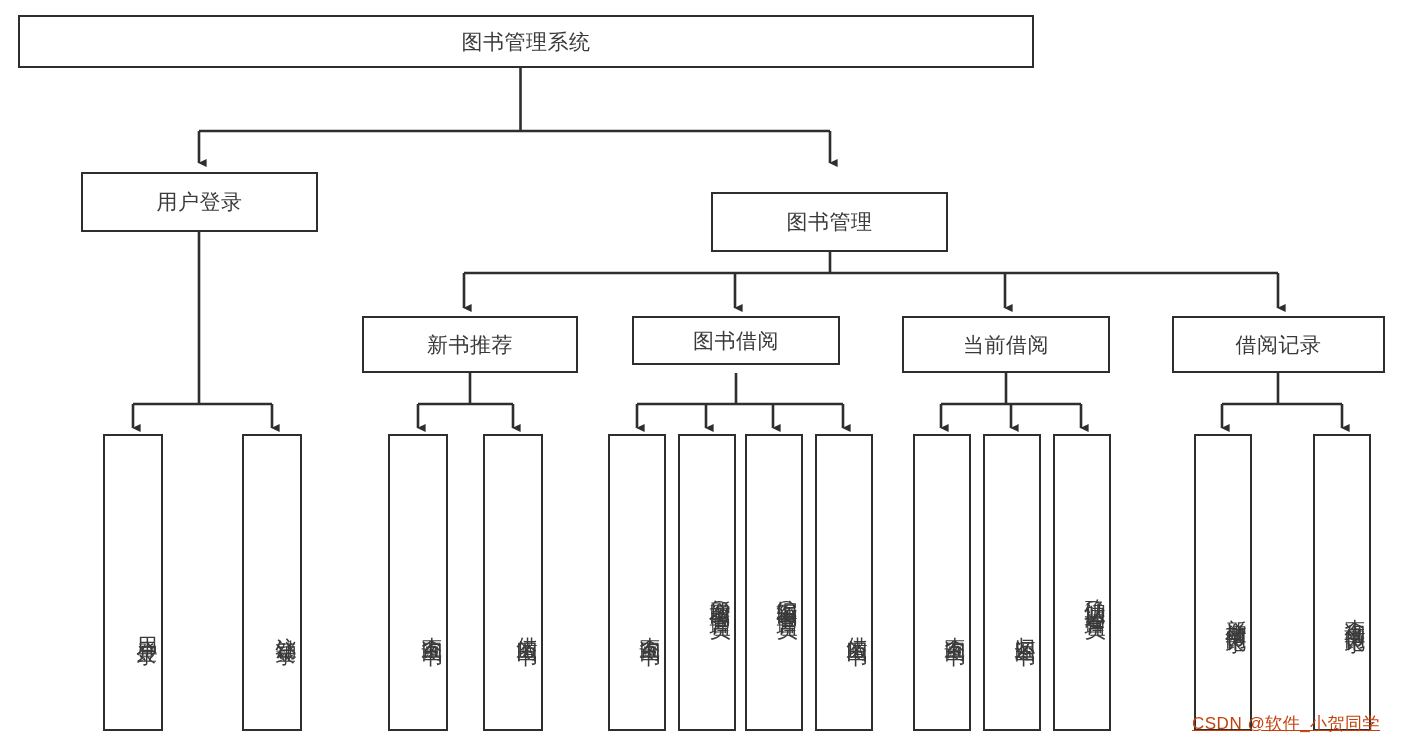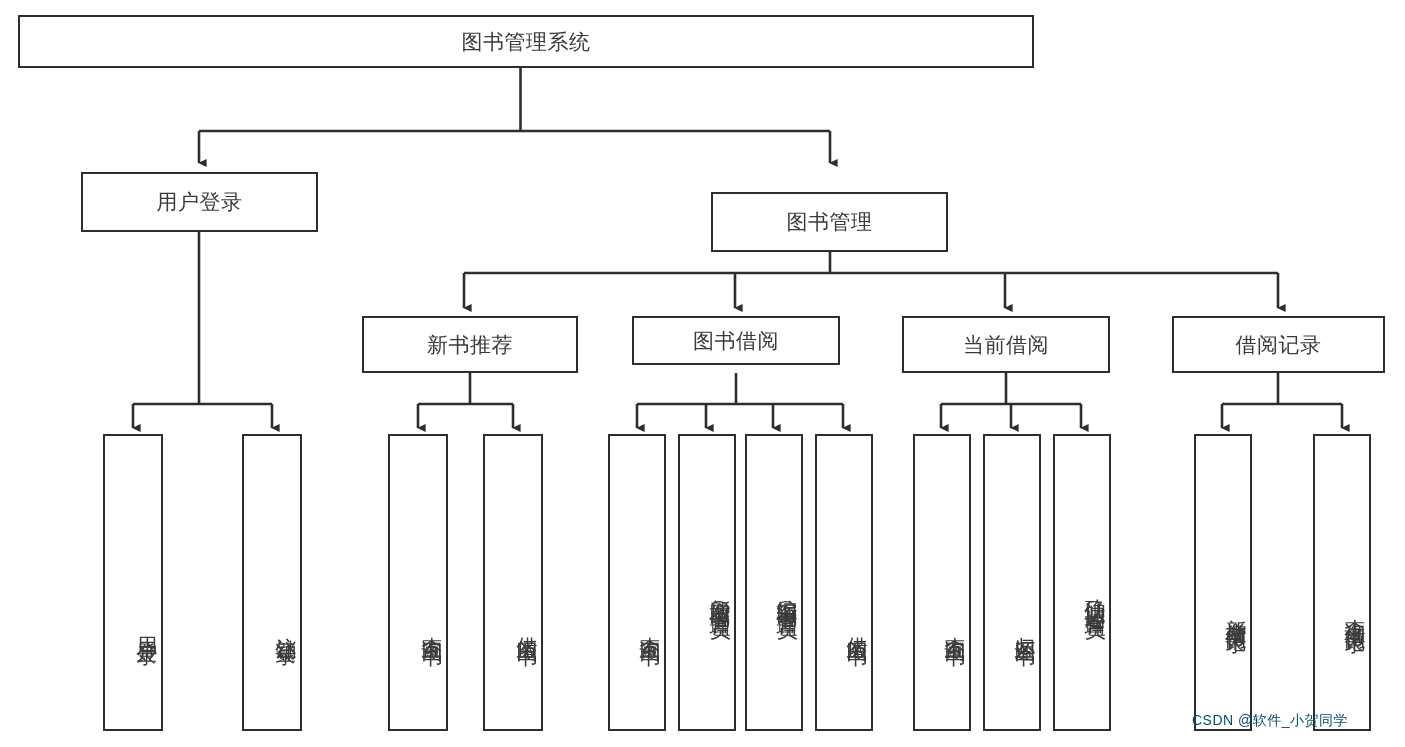--- a/index.html
+++ b/index.html
@@ -54,24 +54,25 @@
   .node-v.leaf-tall {
     padding-top: 26px;
   }
   .node-v.leaf-mid {
     padding-top: 86px;
   }
   .watermark {
     position: absolute;
     left: 1192px;
     top: 712px;
-    font-size: 14px;
-    color: #0c4a6e;
+    font-size: 17px;
+    color: #c2410c;
     white-space: nowrap;
     letter-spacing: 0.5px;
+    text-decoration: underline;
   }
 </style>
 </head>
 <body>
 
 <div id="diagram-root">
 
   <svg id="edge-layer" viewBox="0 0 1405 747" xmlns="http://www.w3.org/2000/svg">
     <defs>
       <marker id="arrowhead" markerWidth="9" markerHeight="9" refX="4.5" refY="7.6" orient="auto" markerUnits="userSpaceOnUse">

